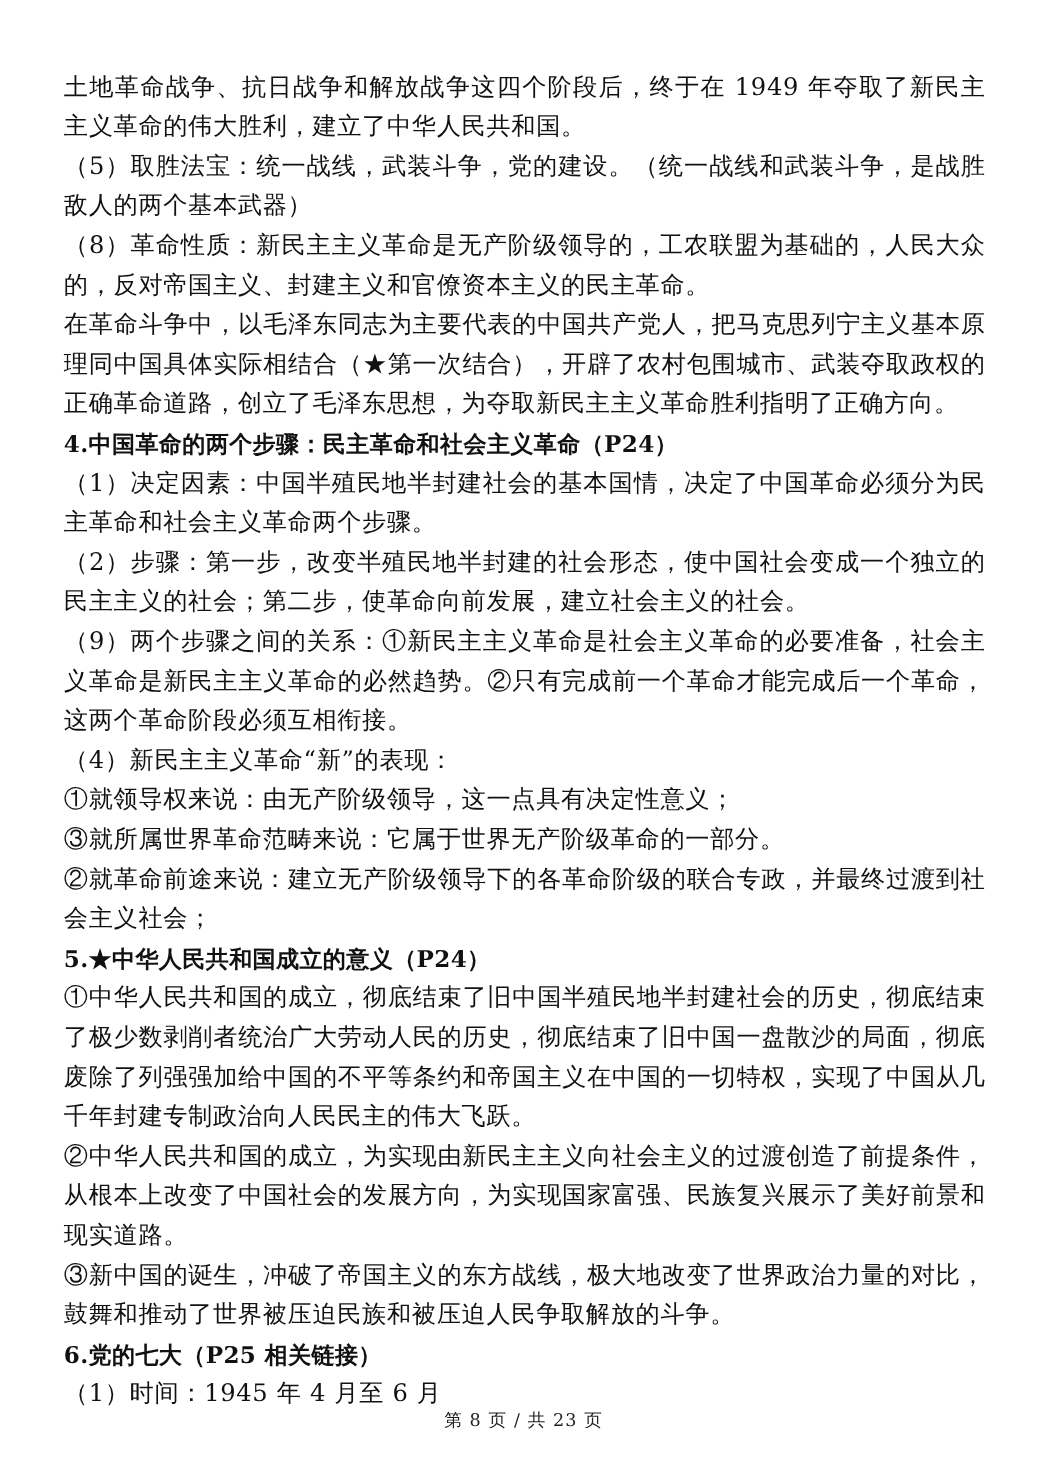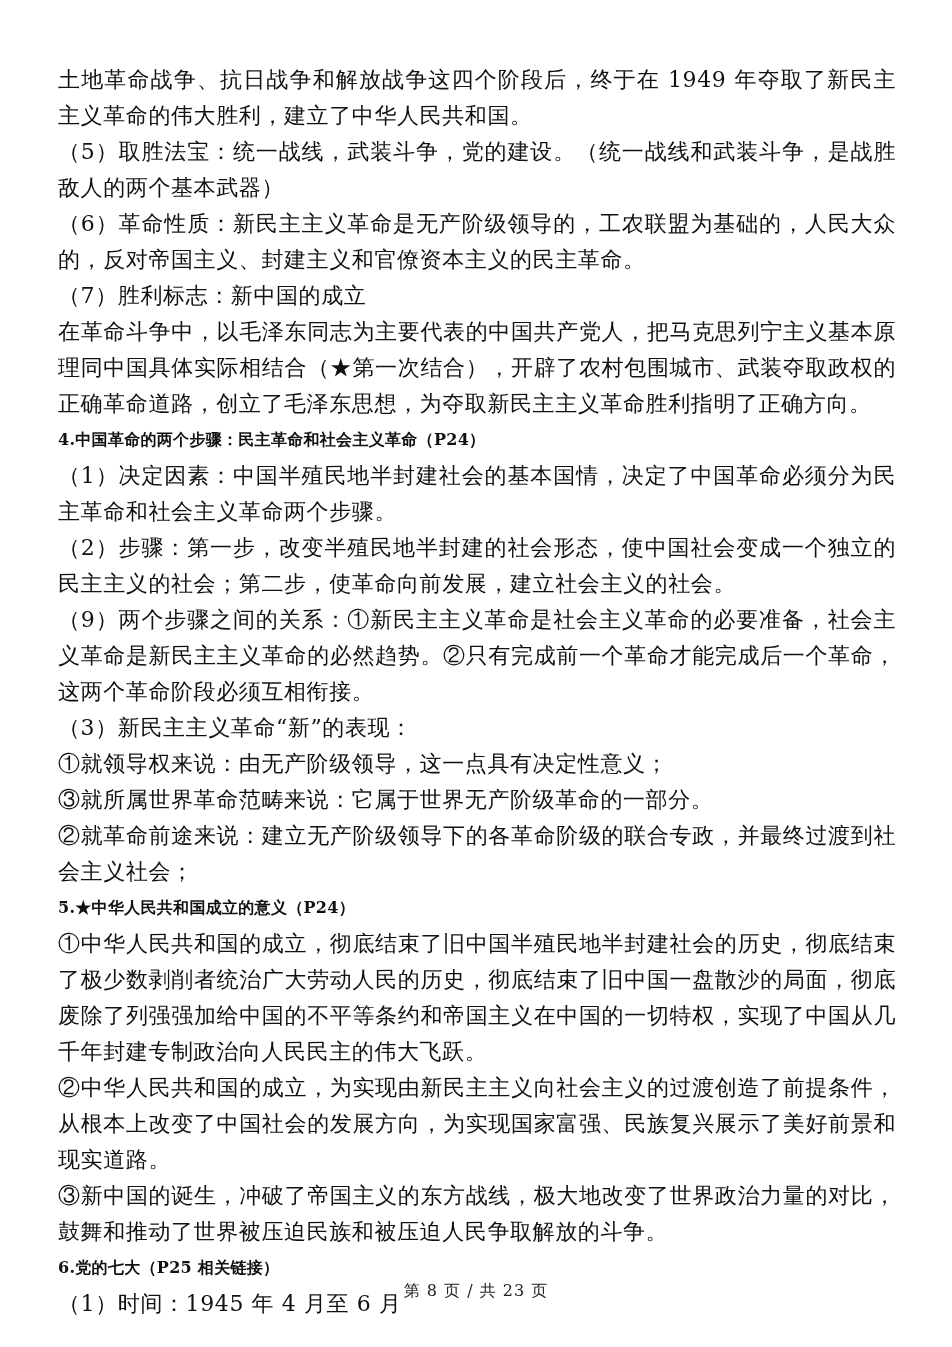--- a/index.html
+++ b/index.html
@@ -22,21 +22,21 @@
     width: 838px;
   }
   .para {
     font-size: 22px;
     line-height: 36px;
     text-align: justify;
     text-justify: inter-character;
     letter-spacing: 0.6px;
   }
   .heading {
-    font-size: 16px;
+    font-size: 21px;
     line-height: 36px;
     font-weight: bold;
     letter-spacing: 0.3px;
   }
   .footer {
     position: absolute;
     left: 0;
     width: 952px;
     top: 1281px;
     text-align: center;
@@ -44,28 +44,27 @@
     color: #222;
     letter-spacing: 1px;
   }
 </style>
 </head>
 <body>
 
 <div class="page">
   <div class="para">土地革命战争、抗日战争和解放战争这四个阶段后，终于在 1949 年夺取了新民主主义革命的伟大胜利，建立了中华人民共和国。</div>
   <div class="para">（5）取胜法宝：统一战线，武装斗争，党的建设。（统一战线和武装斗争，是战胜敌人的两个基本武器）</div>
-  <div class="para">（6）革命性质：新民主主义革命是无产阶级领导的，工农联盟为基础的，人民大众的，反对帝国主义、封建主义和官僚资本主义的民主革命。</div>
-  <div class="para">（7）胜利标志：新中国的成立</div>
+  <div class="para">（8）革命性质：新民主主义革命是无产阶级领导的，工农联盟为基础的，人民大众的，反对帝国主义、封建主义和官僚资本主义的民主革命。</div>
   <div class="para">在革命斗争中，以毛泽东同志为主要代表的中国共产党人，把马克思列宁主义基本原理同中国具体实际相结合（★第一次结合），开辟了农村包围城市、武装夺取政权的正确革命道路，创立了毛泽东思想，为夺取新民主主义革命胜利指明了正确方向。</div>
   <div class="heading">4.中国革命的两个步骤：民主革命和社会主义革命（P24）</div>
   <div class="para">（1）决定因素：中国半殖民地半封建社会的基本国情，决定了中国革命必须分为民主革命和社会主义革命两个步骤。</div>
   <div class="para">（2）步骤：第一步，改变半殖民地半封建的社会形态，使中国社会变成一个独立的民主主义的社会；第二步，使革命向前发展，建立社会主义的社会。</div>
   <div class="para">（9）两个步骤之间的关系：①新民主主义革命是社会主义革命的必要准备，社会主义革命是新民主主义革命的必然趋势。②只有完成前一个革命才能完成后一个革命，这两个革命阶段必须互相衔接。</div>
-  <div class="para">（3）新民主主义革命“新”的表现：</div>
+  <div class="para">（4）新民主主义革命“新”的表现：</div>
   <div class="para">①就领导权来说：由无产阶级领导，这一点具有决定性意义；</div>
   <div class="para">③就所属世界革命范畴来说：它属于世界无产阶级革命的一部分。</div>
   <div class="para">②就革命前途来说：建立无产阶级领导下的各革命阶级的联合专政，并最终过渡到社会主义社会；</div>
   <div class="heading">5.★中华人民共和国成立的意义（P24）</div>
   <div class="para">①中华人民共和国的成立，彻底结束了旧中国半殖民地半封建社会的历史，彻底结束了极少数剥削者统治广大劳动人民的历史，彻底结束了旧中国一盘散沙的局面，彻底废除了列强强加给中国的不平等条约和帝国主义在中国的一切特权，实现了中国从几千年封建专制政治向人民民主的伟大飞跃。</div>
   <div class="para">②中华人民共和国的成立，为实现由新民主主义向社会主义的过渡创造了前提条件，从根本上改变了中国社会的发展方向，为实现国家富强、民族复兴展示了美好前景和现实道路。</div>
   <div class="para">③新中国的诞生，冲破了帝国主义的东方战线，极大地改变了世界政治力量的对比，鼓舞和推动了世界被压迫民族和被压迫人民争取解放的斗争。</div>
   <div class="heading">6.党的七大（P25 相关链接）</div>
   <div class="para">（1）时间：1945 年 4 月至 6 月</div>
 </div>

